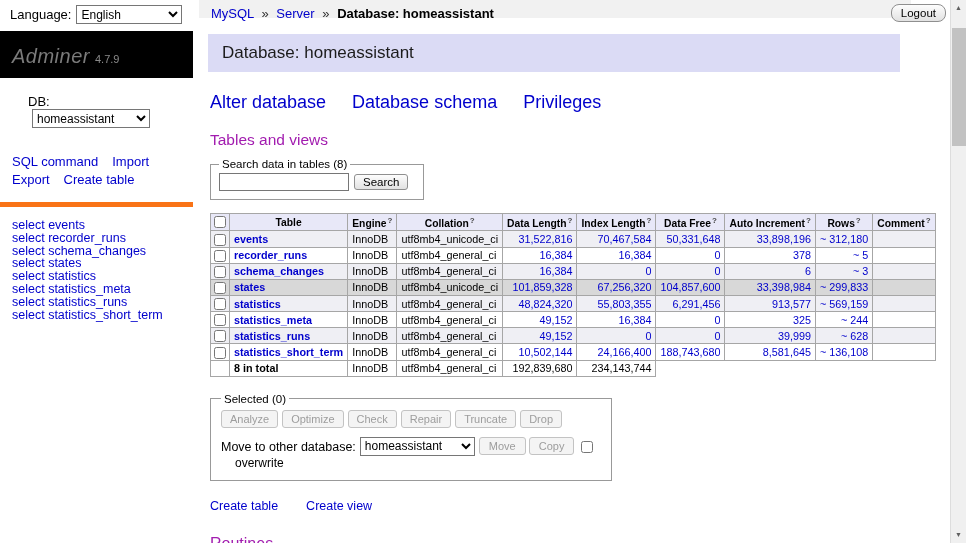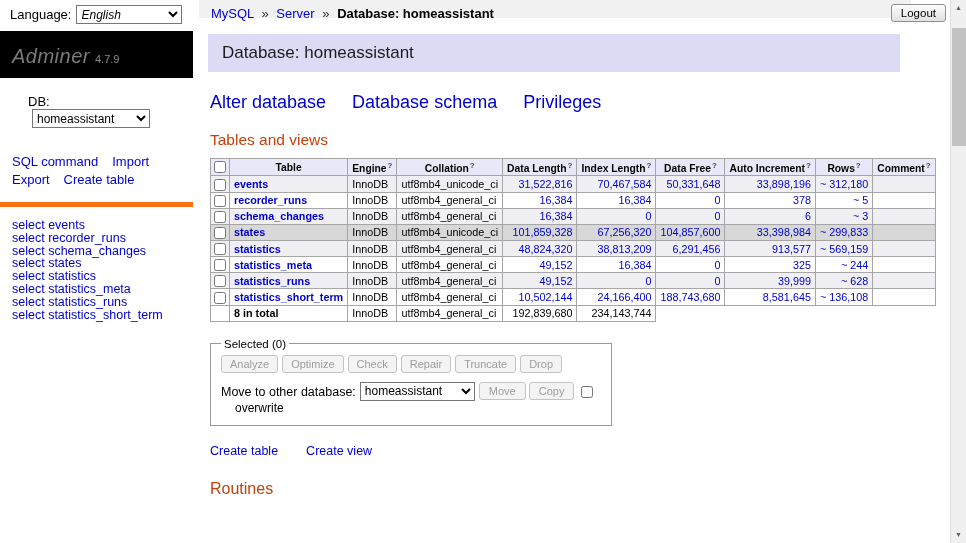--- a/index.html
+++ b/index.html
@@ -13,45 +13,45 @@
   input[type=text]{border:1px solid #767676;height:18px;font-size:12px;padding:0 3px;box-sizing:border-box;}
   .btn{
     font-family:inherit;font-size:11.5px;padding:2px 9px;border:1px solid #8f8f8f;border-radius:3px;
     background:linear-gradient(#fdfdfd,#e2e2e2);color:#000;cursor:pointer;
   }
   .btn:disabled{color:#9d9d9d;border-color:#c3c3c3;background:#f4f4f4;cursor:default;}
 
   
   .lang-bar{position:absolute;left:0;top:0;width:198px;height:28px;padding:5px 0 0 10px;box-sizing:border-box;}
   .lang-bar label{margin-right:5px;font-size:13px;}
-  .lang-bar select{width:106px;font-style:italic;}
+  .lang-bar select{width:106px;}
   .breadcrumb{position:absolute;left:199px;top:0;width:712px;height:18px;background:#f1f1f1;padding:6px 0 0 12px;box-sizing:border-box;font-size:13px;}
   .breadcrumb .sep{color:#333;margin:0 4px;}
   .breadcrumb b{color:#000;}
-  #logout{position:absolute;top:4px;right:20px;}
+  #logout{position:absolute;top:4px;right:20px;border-radius:8px;}
 
   
   .sidebar{position:absolute;left:0;top:31px;width:193px;bottom:0;}
   .sidebar h1{margin:0;background:#000000;padding:8px 12px;font-weight:400;}
   .sidebar h1 .app{font-style:italic;font-size:20px;color:#7b7b7b;letter-spacing:.5px;}
   .sidebar h1 .ver{font-size:11px;color:#8a8a8a;margin-left:5px;}
   .db-row{padding:16px 28px 10px;font-size:13px;}
   .db-row select{width:118px;margin-left:4px;}
   .sb-actions{padding:0 12px 12px;border-bottom:5px solid #f97316;font-size:13px;margin-top:16px;}
   .sb-action-row{margin-bottom:3px;}
   .sb-action-row a{margin-right:14px;}
   .sb-tables{padding:12px 12px;font-size:12.5px;}
   .sb-tlink{line-height:12.8px;margin-bottom:0;}
 
   
   .content{position:absolute;left:208px;top:34px;width:700px;}
   h2.title{margin:0;background:#dbdbf5;padding:9px 14px;font-size:17px;font-weight:400;color:#1c1c1c;width:692px;box-sizing:border-box;}
   .db-actions{margin:20px 0 0 2px;font-size:18px;}
   .db-actions a{margin-right:26px;}
-  h3{font-size:15.5px;font-weight:400;margin:18px 0 9px 2px;color:#c2410c;}
+  h3{font-size:15.5px;font-weight:400;margin:18px 0 9px 2px;color:#a21caf;}
 
   fieldset{border:1px solid #999;margin:0 0 0 2px;padding:3px 8px 8px;}
   legend{font-size:11.5px;padding:0 3px;}
   .search-fs{width:196px;margin-bottom:13px;}
   .search-fs input{width:130px;}
   .search-fs .btn{margin-left:5px;padding:1px 8px;}
 
   table{border-collapse:collapse;margin-left:2px;font-size:10.8px;}
   th,td{border:1px solid #a6a6a6;padding:1.5px 4px;white-space:nowrap;}
   th{background:#e8e8f8;font-weight:700;font-size:10.3px;text-align:center;}
@@ -125,20 +125,24 @@
       <div class="sb-tlink"><a href="#">select statistics_runs</a></div>
       <div class="sb-tlink"><a href="#">select statistics_short_term</a></div>
     </div>
 </div>
 
 <div class="content">
   <h2 class="title">Database: homeassistant</h2>
   <p class="db-actions"><a href="#">Alter database</a><a href="#">Database schema</a><a href="#">Privileges</a></p>
   <h3>Tables and views</h3>
 
+  <fieldset class="search-fs">
+    <legend>Search data in tables (8)</legend>
+    <input type="text" value="" style=""><button class="btn">Search</button>
+  </fieldset>
 
   <table>
     <thead>
       <tr>
         <th class="chk"><input type="checkbox" style=""></th>
       <th><span>Table</span></th>
           <th><span>Engine</span><sup>?</sup></th>
           <th><span>Collation</span><sup>?</sup></th>
           <th><span>Data Length</span><sup>?</sup></th>
           <th><span>Index Length</span><sup>?</sup></th>
@@ -196,21 +200,21 @@
           <td class="num"><a href="#">33,398,984</a></td>
           <td class="num"><a href="#">~ 299,833</a></td>
           <td></td>
         </tr>
         <tr class="odd">
           <td class="chk"><input type="checkbox" style=""></td>
           <td><a href="#" class="tname">statistics</a></td>
           <td>InnoDB</td>
           <td>utf8mb4_general_ci</td>
           <td class="num"><a href="#">48,824,320</a></td>
-          <td class="num"><a href="#">38,813,209</a></td>
+          <td class="num"><a href="#">55,803,355</a></td>
           <td class="num"><a href="#">6,291,456</a></td>
           <td class="num"><a href="#">913,577</a></td>
           <td class="num"><a href="#">~ 569,159</a></td>
           <td></td>
         </tr>
         <tr class="">
           <td class="chk"><input type="checkbox" style=""></td>
           <td><a href="#" class="tname">statistics_meta</a></td>
           <td>InnoDB</td>
           <td>utf8mb4_general_ci</td>

